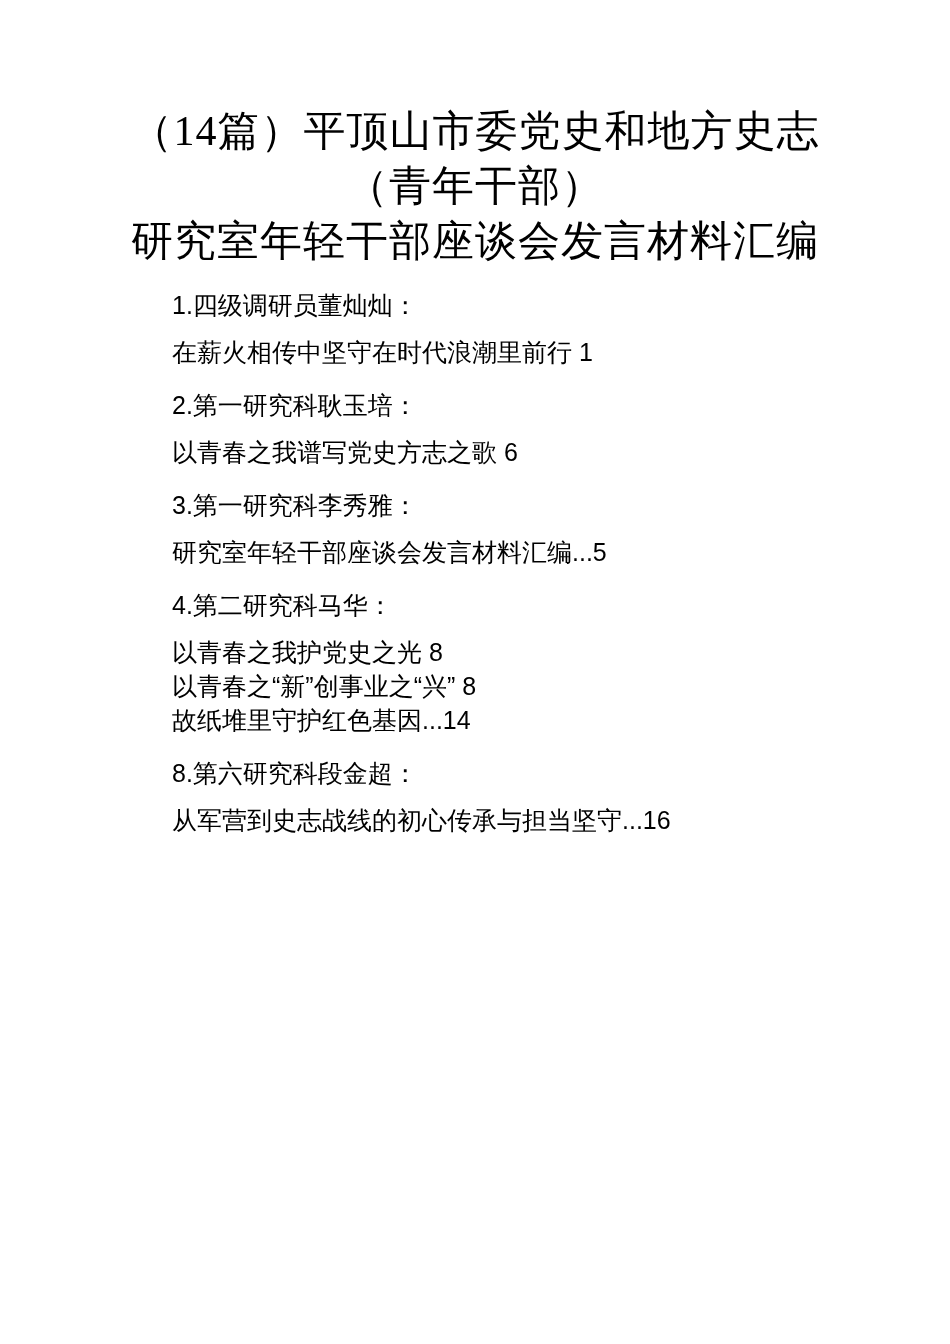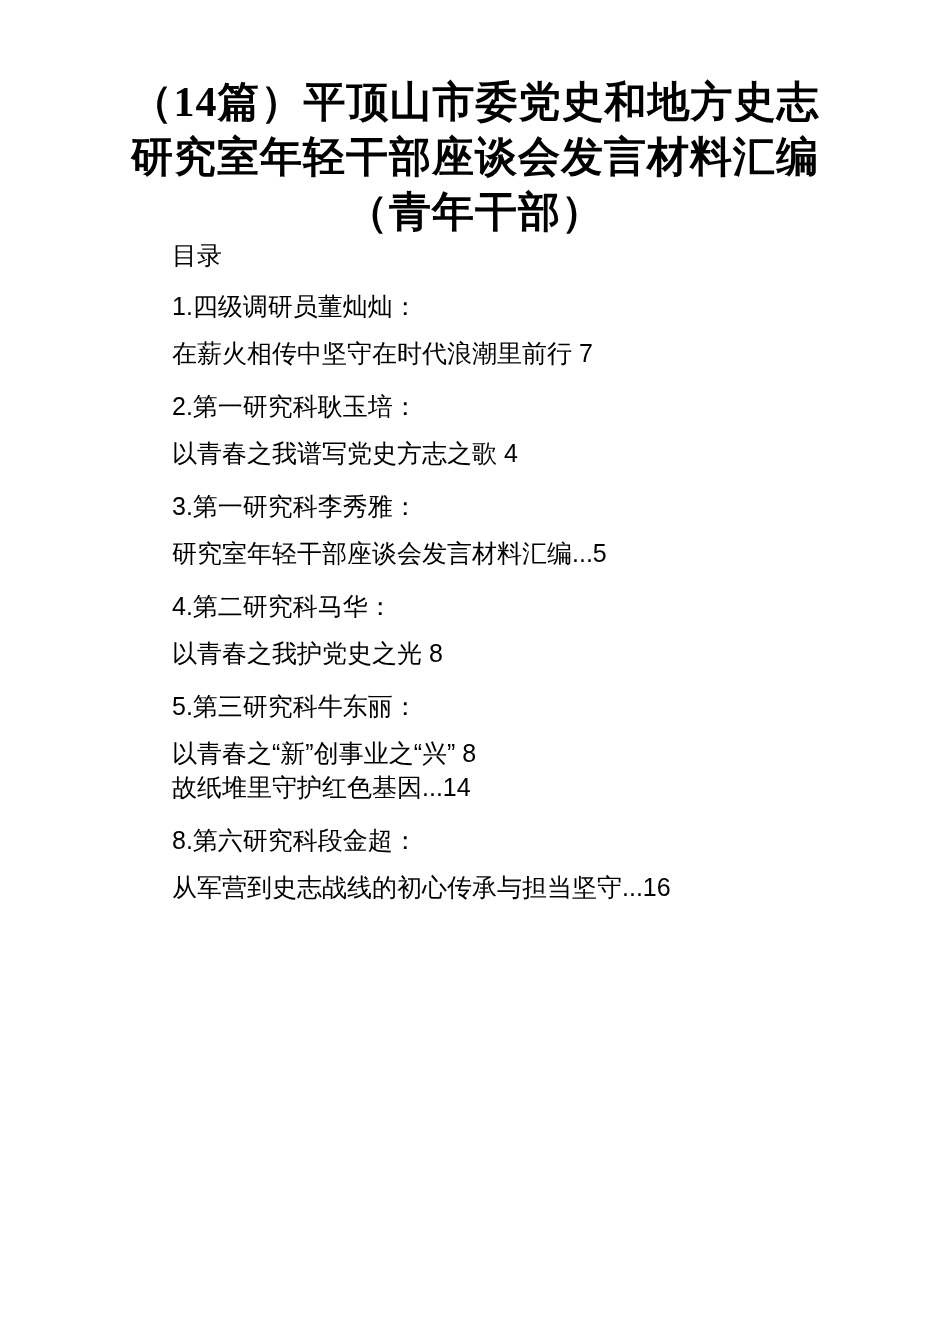--- a/index.html
+++ b/index.html
@@ -10,24 +10,24 @@
   .doc-page {
     position: relative;
     width: 950px;
     height: 1344px;
     background: #ffffff;
     color: #000000;
     font-family: "Liberation Sans", sans-serif;
     overflow: hidden;
   }
   .doc-title {
-    padding-top: 75px;
+    padding-top: 104px;
     text-align: center;
     font-family: "Liberation Serif", serif;
-    font-weight: 700;
+    font-weight: 400;
     font-size: 42px;
     line-height: 55px;
     letter-spacing: 1px;
   }
   .toc {
     margin-left: 172px;
     margin-right: 120px;
     font-size: 25px;
   }
   .toc-label {
@@ -45,49 +45,47 @@
     margin: 0;
   }
 </style>
 </head>
 <body>
 
 <div class="doc-page">
 
   <div class="doc-title">
     <div>（14篇）平顶山市委党史和地方史志</div>
+    <div>（青年干部）</div>
     <div>研究室年轻干部座谈会发言材料汇编</div>
-    <div>（青年干部）</div>
   </div>
 
   <div class="toc">
-    <div class="toc-label">目录</div>
 
     <div>
       <div class="toc-entry-heading">1.四级调研员董灿灿：</div>
-      <div class="toc-entry-subtitle">在薪火相传中坚守在时代浪潮里前行 7</div>
+      <div class="toc-entry-subtitle">在薪火相传中坚守在时代浪潮里前行 1</div>
     </div>
 
     <div>
       <div class="toc-entry-heading">2.第一研究科耿玉培：</div>
-      <div class="toc-entry-subtitle">以青春之我谱写党史方志之歌 4</div>
+      <div class="toc-entry-subtitle">以青春之我谱写党史方志之歌 6</div>
     </div>
 
     <div>
       <div class="toc-entry-heading">3.第一研究科李秀雅：</div>
       <div class="toc-entry-subtitle">研究室年轻干部座谈会发言材料汇编...5</div>
     </div>
 
     <div>
       <div class="toc-entry-heading">4.第二研究科马华：</div>
       <div class="toc-entry-subtitle">以青春之我护党史之光 8</div>
     </div>
 
     <div>
-      <div class="toc-entry-heading">5.第三研究科牛东丽：</div>
       <div class="toc-entry-subtitle">以青春之“新”创事业之“兴” 8</div>
     </div>
 
 
     <div>
       <div class="toc-entry-subtitle">故纸堆里守护红色基因...14</div>
     </div>
 
     <div>
       <div class="toc-entry-heading">8.第六研究科段金超：</div>

